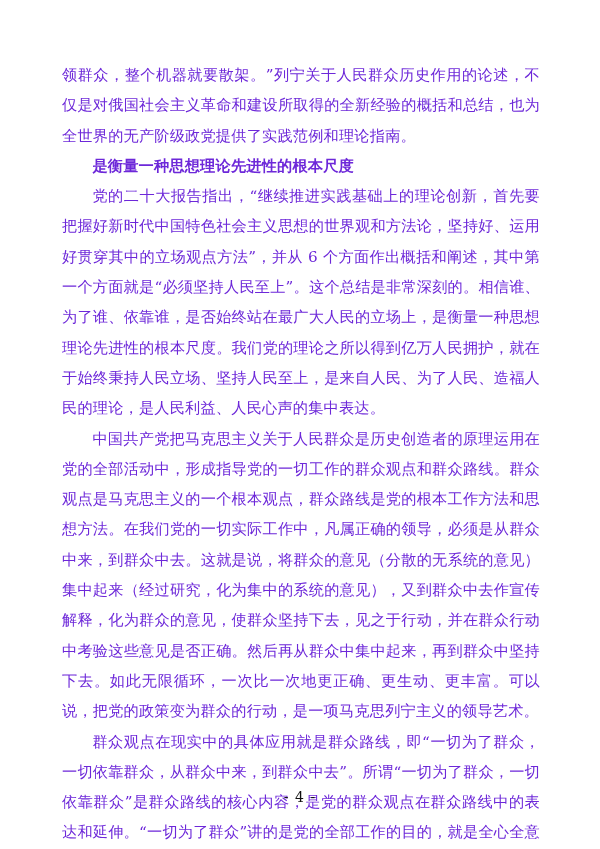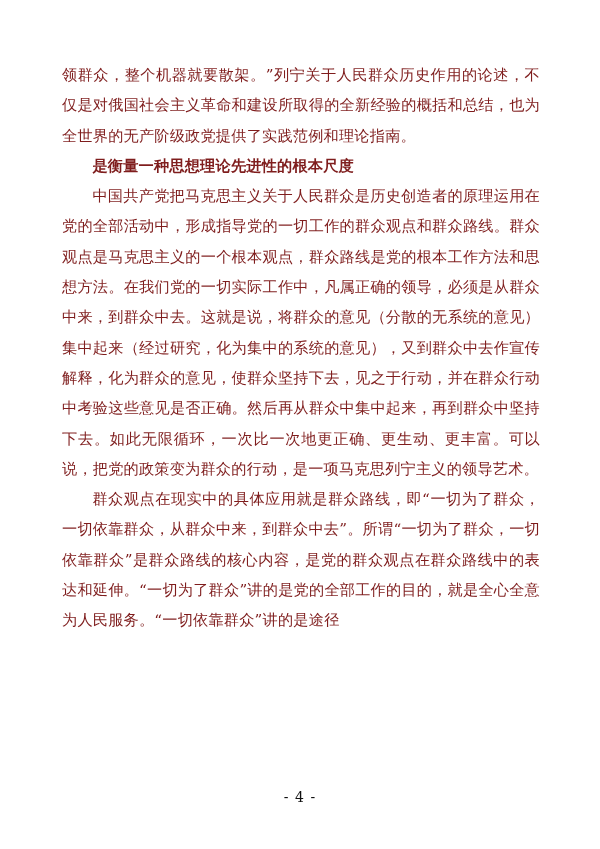--- a/index.html
+++ b/index.html
@@ -21,21 +21,21 @@
   .page-body {
     position: absolute;
     left: 62px;
     top: 60px;
     width: 478px;
   }
   .para {
     font-family: "DejaVu Serif", "Liberation Serif", serif;
     font-size: 15.2px;
     line-height: 30.3px;
-    color: #7f1d1d;
+    color: #6d28d9;
     margin: 0;
     text-align: justify;
     text-justify: inter-ideograph;
     letter-spacing: 0.2px;
   }
   .para.indent {
     text-indent: 2em;
   }
   .para.heading {
     font-weight: bold;
@@ -53,17 +53,18 @@
     letter-spacing: 1px;
   }
 </style>
 </head>
 <body>
 
 <div class="page">
   <div class="page-body">
     <p class="para">领群众，整个机器就要散架。”列宁关于人民群众历史作用的论述，不仅是对俄国社会主义革命和建设所取得的全新经验的概括和总结，也为全世界的无产阶级政党提供了实践范例和理论指南。</p>
     <p class="para heading">是衡量一种思想理论先进性的根本尺度</p>
+    <p class="para indent">党的二十大报告指出，“继续推进实践基础上的理论创新，首先要把握好新时代中国特色社会主义思想的世界观和方法论，坚持好、运用好贯穿其中的立场观点方法”，并从 6 个方面作出概括和阐述，其中第一个方面就是“必须坚持人民至上”。这个总结是非常深刻的。相信谁、为了谁、依靠谁，是否始终站在最广大人民的立场上，是衡量一种思想理论先进性的根本尺度。我们党的理论之所以得到亿万人民拥护，就在于始终秉持人民立场、坚持人民至上，是来自人民、为了人民、造福人民的理论，是人民利益、人民心声的集中表达。</p>
     <p class="para indent">中国共产党把马克思主义关于人民群众是历史创造者的原理运用在党的全部活动中，形成指导党的一切工作的群众观点和群众路线。群众观点是马克思主义的一个根本观点，群众路线是党的根本工作方法和思想方法。在我们党的一切实际工作中，凡属正确的领导，必须是从群众中来，到群众中去。这就是说，将群众的意见（分散的无系统的意见）集中起来（经过研究，化为集中的系统的意见），又到群众中去作宣传解释，化为群众的意见，使群众坚持下去，见之于行动，并在群众行动中考验这些意见是否正确。然后再从群众中集中起来，再到群众中坚持下去。如此无限循环，一次比一次地更正确、更生动、更丰富。可以说，把党的政策变为群众的行动，是一项马克思列宁主义的领导艺术。</p>
     <p class="para indent">群众观点在现实中的具体应用就是群众路线，即“一切为了群众，一切依靠群众，从群众中来，到群众中去”。所谓“一切为了群众，一切依靠群众”是群众路线的核心内容，是党的群众观点在群众路线中的表达和延伸。“一切为了群众”讲的是党的全部工作的目的，就是全心全意为人民服务。“一切依靠群众”讲的是途径</p>
   </div>
   <div class="page-number">- 4 -</div>
 </div>
 
 </body></html>

